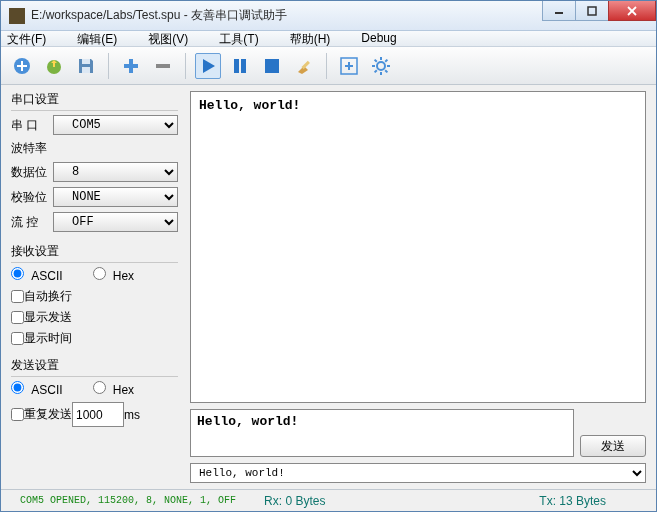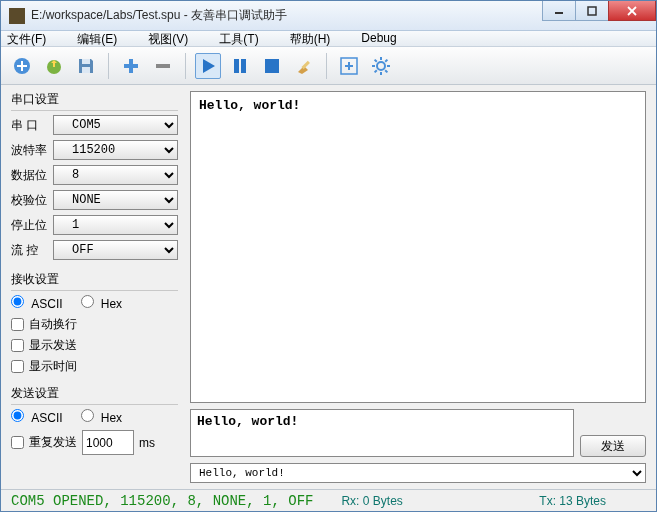--- a/index.html
+++ b/index.html
@@ -14,30 +14,30 @@
 .menubar { height: 16px; background: linear-gradient(#f8fafc, #e6ecf2); border-bottom: 1px solid #c8d2dd; display: flex; align-items: flex-start; padding: 0 6px; gap: 31px; }
 .toolbar { height: 38px; background: linear-gradient(#fdfdfd, #e6e9ec); border-bottom: 1px solid #c0c8d0; display: flex; align-items: center; padding: 0 8px; gap: 6px; }
 .tbtn { width: 26px; height: 26px; display: flex; align-items: center; justify-content: center; border-radius: 2px; }
 .tsep { width: 1px; height: 26px; background: #c0c8d0; margin: 0 3px; }
 .body { flex: 1; display: flex; overflow: hidden; }
 .left { width: 185px; padding: 6px 8px 6px 10px; background: #f0f0f0; display: flex; flex-direction: column; gap: 6px; }
 .group-title { font-size: 12px; color: #000; border-bottom: 1px solid #c8c8c8; padding-bottom: 2px; margin-bottom: 4px; }
 .row { display: flex; align-items: center; margin-bottom: 5px; }
 .row label { width: 42px; letter-spacing: 0; }
 select.combo { flex: 1; height: 20px; border: 1px solid #888; background: linear-gradient(#fff, #e4e4e4); font-family: "Courier New", monospace; font-size: 12px; padding-left: 14px; }
-.radio-row { display: flex; align-items: center; gap: 18px; margin-bottom: 4px; }
-.chk-row { display: flex; align-items: center; gap: 5px; margin-bottom: 4px; }
+.radio-row { display: flex; align-items: center; gap: 30px; margin-bottom: 4px; }
+.chk-row { display: flex; align-items: center; margin-bottom: 4px; }
 .right { flex: 1; display: flex; flex-direction: column; padding: 6px 10px 6px 4px; gap: 6px; }
 .rx { flex: 1; border: 1px solid #888; background: #fff; padding: 6px 8px; font-family: "Courier New", monospace; font-size: 13px; font-weight: bold; overflow: auto; }
 .txrow { display: flex; gap: 6px; }
 .txbox { flex: 1; height: 48px; border: 1px solid #888; background: #fff; padding: 4px 6px; font-family: "Courier New", monospace; font-size: 13px; font-weight: bold; }
 .sendbtn { width: 66px; height: 22px; align-self: flex-end; border: 1px solid #888; background: linear-gradient(#fdfdfd, #e0e0e0); border-radius: 3px; }
 .histcombo { height: 20px; border: 1px solid #888; background: #fff; font-family: "Courier New", monospace; font-size: 11px; padding-left: 4px; }
 .statusbar { height: 22px; border-top: 1px solid #c0c8d0; background: #f0f0f0; display: flex; align-items: center; padding: 0 10px; gap: 28px; }
-.st1 { color: #1a8a1a; font-family: "Courier New", monospace; font-size: 14px; }
+.st1 { color: #1a8a1a; font-family: "Courier New", monospace; font-size: 10px; margin-left: 9px; }
 .st2, .st3 { color: #0f766e; }
 .spin { width: 52px; height: 25px; border: 1px solid #888; background: #fff; text-align: left; padding-left: 3px; }
 input[type=checkbox], input[type=radio] { margin: 0; }
 .mono { font-family: "Courier New", monospace; }
 </style>
 </head>
 <body>
 
 <div class="window">
   <div class="titlebar">
@@ -156,33 +156,28 @@
   <div class="body">
     <div class="left">
       <div>
         <div class="group-title">串口设置</div>
         <div class="row">
             <label>串  口</label>
             <select class="combo"><option>COM5</option></select>
           </div>
         <div class="row">
             <label>波特率</label>
-            <select class="combo"><option>115200</option></select>
           </div>
         <div class="row">
             <label>数据位</label>
             <select class="combo"><option>8</option></select>
           </div>
         <div class="row">
             <label>校验位</label>
             <select class="combo"><option>NONE</option></select>
-          </div>
-        <div class="row">
-            <label>停止位</label>
-            <select class="combo"><option>1</option></select>
           </div>
         <div class="row">
             <label>流  控</label>
             <select class="combo"><option>OFF</option></select>
           </div>
       </div>
 
       <div>
         <div class="group-title">接收设置</div>
         <div class="radio-row">

